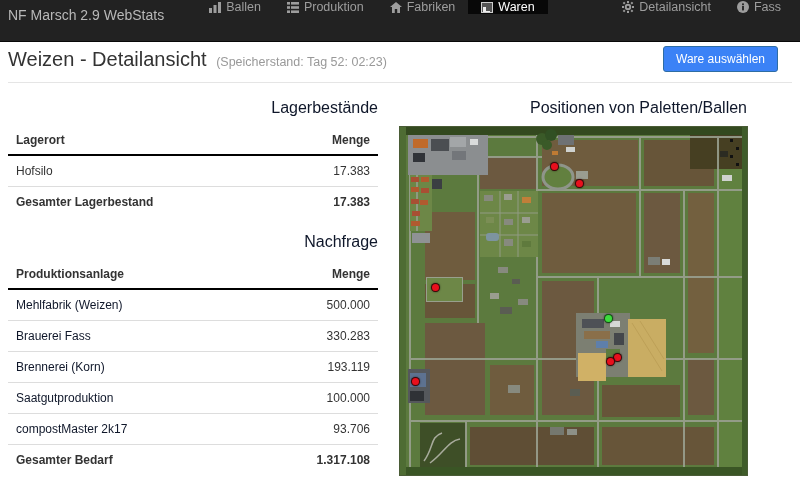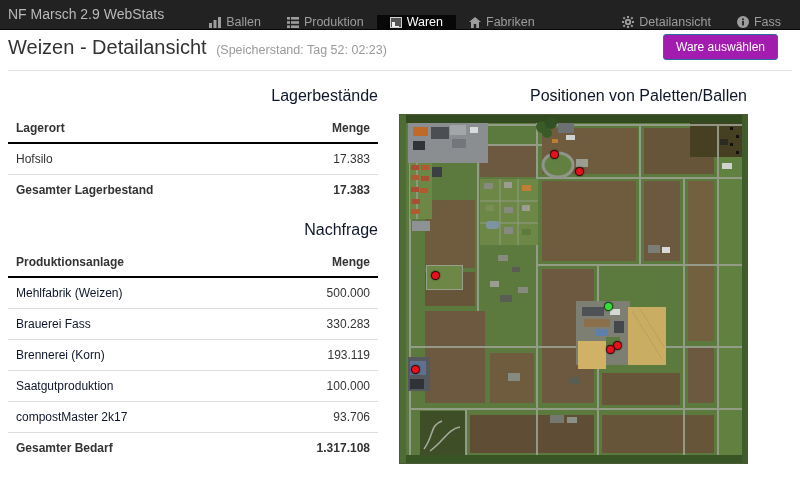--- a/index.html
+++ b/index.html
@@ -1,37 +1,37 @@
 <!DOCTYPE html>
 <html><head>
 <meta charset="utf-8">
 <style>
   * { margin:0; padding:0; box-sizing:border-box; }
   html,body { width:800px; height:504px; background:#fff; overflow:hidden;
     font-family:"Liberation Sans","DejaVu Sans",sans-serif; color:#333; }
 
   
-  .navbar { height:30px; background:#222; border-bottom:1px solid #080808;
-    display:flex; align-items:flex-end; font-size:12.5px; }
+  .navbar { height:42px; background:#222; border-bottom:1px solid #080808;
+    display:flex; align-items:flex-start; font-size:12.5px; }
   .navbar-brand { color:#b8b8b8; font-size:14px; line-height:30px; padding:0 10px 0 8px;
     white-space:nowrap; cursor:pointer; }
   .nav-left { display:flex; margin-left:22px; }
   .nav-right { display:flex; margin-left:auto; margin-right:6px; }
   .nav-item { display:flex; align-items:center; gap:5px; padding:0 13px; color:#9d9d9d;
     cursor:pointer; white-space:nowrap; }
   .nav-item.active { background:#080808; color:#fff; }
   .nav-item svg { display:block; }
 
   
   .container { padding:0 8px; }
   .page-header { display:flex; align-items:center; justify-content:space-between;
     padding:4px 0 10px 0; border-bottom:1px solid #e5e5e5; }
   .page-title { font-size:20px; font-weight:400; color:#333; }
   .page-title small { font-size:12.5px; color:#999; font-weight:400; margin-left:4px; }
-  .btn-primary { background:#a21caf; border:1px solid #2e6da4; color:#fff;
+  .btn-primary { background:#3b82f6; border:1px solid #2e6da4; color:#fff;
     font-size:12px; padding:5px 12px; border-radius:3px; cursor:pointer;
     font-family:inherit; margin-right:14px; }
 
   
   .content { display:flex; align-items:flex-start; }
   .col-left { width:370px; flex:none; }
   .col-right { margin-left:22px; flex:none; }
   h3.section { font-size:16px; font-weight:400; color:#0f172a; margin:16px 0 10px 0;text-align:right; }
 
   
@@ -76,36 +76,36 @@
               <rect x="0" y="4.2" width="3" height="2.6"></rect>
               <rect x="0" y="8.4" width="3" height="2.6"></rect>
               <rect x="4" y="0" width="8" height="2.6"></rect>
               <rect x="4" y="4.2" width="8" height="2.6"></rect>
               <rect x="4" y="8.4" width="8" height="2.6"></rect>
             </g>
           </svg>
       </span>
       <span>Produktion</span>
     </div>
+    <div class="nav-item">
+      <span>
+        <svg width="12" height="11" viewBox="0 0 12 11">
+            <path fill="#9d9d9d" d="M6 0 L12 5 H10 V11 H7.2 V7 H4.8 V11 H2 V5 H0 Z"></path>
+          </svg>
+      </span>
+      <span>Fabriken</span>
+    </div>
     <div class="nav-item active">
       <span>
         <svg width="12" height="11" viewBox="0 0 12 11">
             <rect x="0.5" y="0.5" width="11" height="10" fill="#555" stroke="#cfcfcf" stroke-width="1"></rect>
             <path fill="#fff" d="M2 5 H5 V9 H2 Z M2 9 H9 V10 H2 Z" opacity="0.9"></path>
           </svg>
       </span>
       <span>Waren</span>
-    </div>
-    <div class="nav-item">
-      <span>
-        <svg width="12" height="11" viewBox="0 0 12 11">
-            <path fill="#9d9d9d" d="M6 0 L12 5 H10 V11 H7.2 V7 H4.8 V11 H2 V5 H0 Z"></path>
-          </svg>
-      </span>
-      <span>Fabriken</span>
     </div>
   </div>
 
   <div class="nav-right">
     <div class="nav-item">
       <span>
         <svg width="12" height="12" viewBox="0 0 12 12">
             <g fill="#9d9d9d">
               <circle cx="6" cy="6" r="3.2"></circle>
               <rect x="5" y="0" width="2" height="2"></rect>

